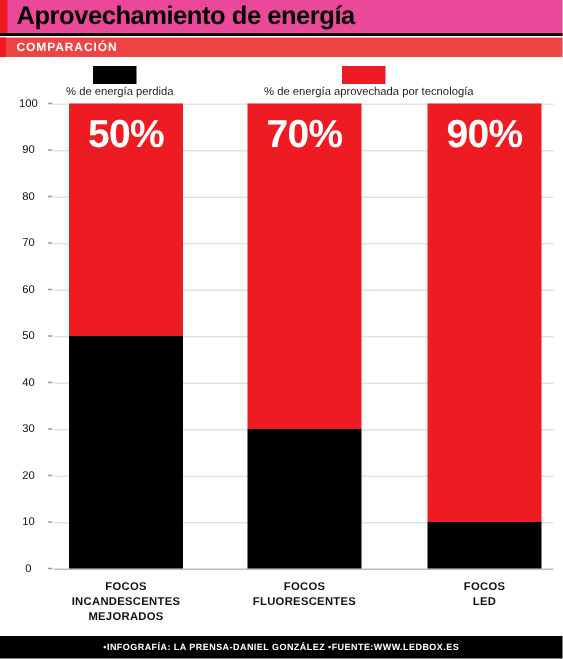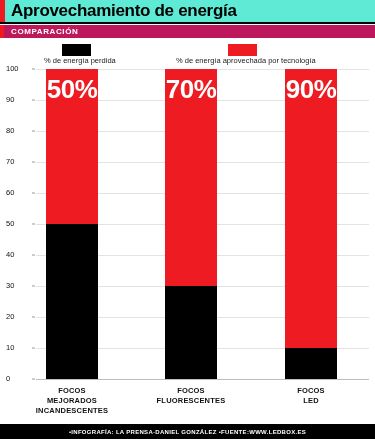--- a/index.html
+++ b/index.html
@@ -13,21 +13,21 @@
     overflow: hidden;
     font-family: "Liberation Sans", sans-serif;
     color: #000000;
     position: relative;
   }
 
   
   .header {
     position: relative;
     height: 22px;
-    background: #5eead4;
+    background: #ec4899;
     border-bottom: 2px solid #000000;
     padding-left: 32px;
   }
   .header-accent {
     position: absolute;
     left: 0;
     top: 0;
     width: 5px;
     height: 22px;
     background: #ee1c22;
@@ -40,21 +40,21 @@
     font-weight: bold;
     letter-spacing: -0.3px;
     line-height: 20px;
     white-space: nowrap;
   }
 
   
   .subband {
     position: relative;
     height: 13px;
-    background: #be185d;
+    background: #ef4444;
     margin-top: 1px;
   }
   .subband-accent {
     position: absolute;
     left: 0;
     top: 0;
     width: 4px;
     height: 13px;
     background: #ee1c22;
   }
@@ -122,38 +122,38 @@
   .gridline.base {
     background: #bdbdbd;
   }
   .ytick {
     position: absolute;
     right: 100%;
     margin-right: 4px;
     transform: translateY(-50%);
     font-size: 7.5px;
     line-height: 8px;
-    text-align: left;
+    text-align: center;
     width: 26px;
     color: #111111;
   }
   .ytick-dash {
     position: absolute;
     right: 100%;
     margin-right: 1px;
     width: 3px;
     height: 1px;
     background: #9a9a9a;
     transform: translateY(-50%);
   }
 
   .bar {
     position: absolute;
     bottom: 0;
-    width: 52px;
+    width: 76px;
   }
   .bar-seg {
     position: absolute;
     left: 0;
     right: 0;
   }
   .bar-seg.red   { background: #ee1c22; top: 0; }
   .bar-seg.black { background: #000000; bottom: 0; }
   .bar-value {
     position: absolute;
@@ -260,22 +260,22 @@
       <div class="ytick" style="top: 31px;">90</div>
       <div class="gridline" style="top: 0px;"></div>
       <div class="ytick-dash" style="top: 0px;"></div>
       <div class="ytick" style="top: 0px;">100</div>
       <div class="bar" style="left: 10px; height: 310px;">
         <div class="bar-seg red" style="height: 155px;"></div>
         <div class="bar-seg black" style="height: 155px;"></div>
         <div class="bar-value">50%</div>
         <div class="bar-label">
           <div>FOCOS</div>
+          <div>INCANDESCENTES</div>
           <div>MEJORADOS</div>
-          <div>INCANDESCENTES</div>
         </div>
       </div>
       <div class="bar" style="left: 129px; height: 310px; border-radius: 29px;">
         <div class="bar-seg red" style="height: 217px;"></div>
         <div class="bar-seg black" style="height: 93px;"></div>
         <div class="bar-value">70%</div>
         <div class="bar-label">
           <div>FOCOS</div>
           <div>FLUORESCENTES</div>
         </div>

